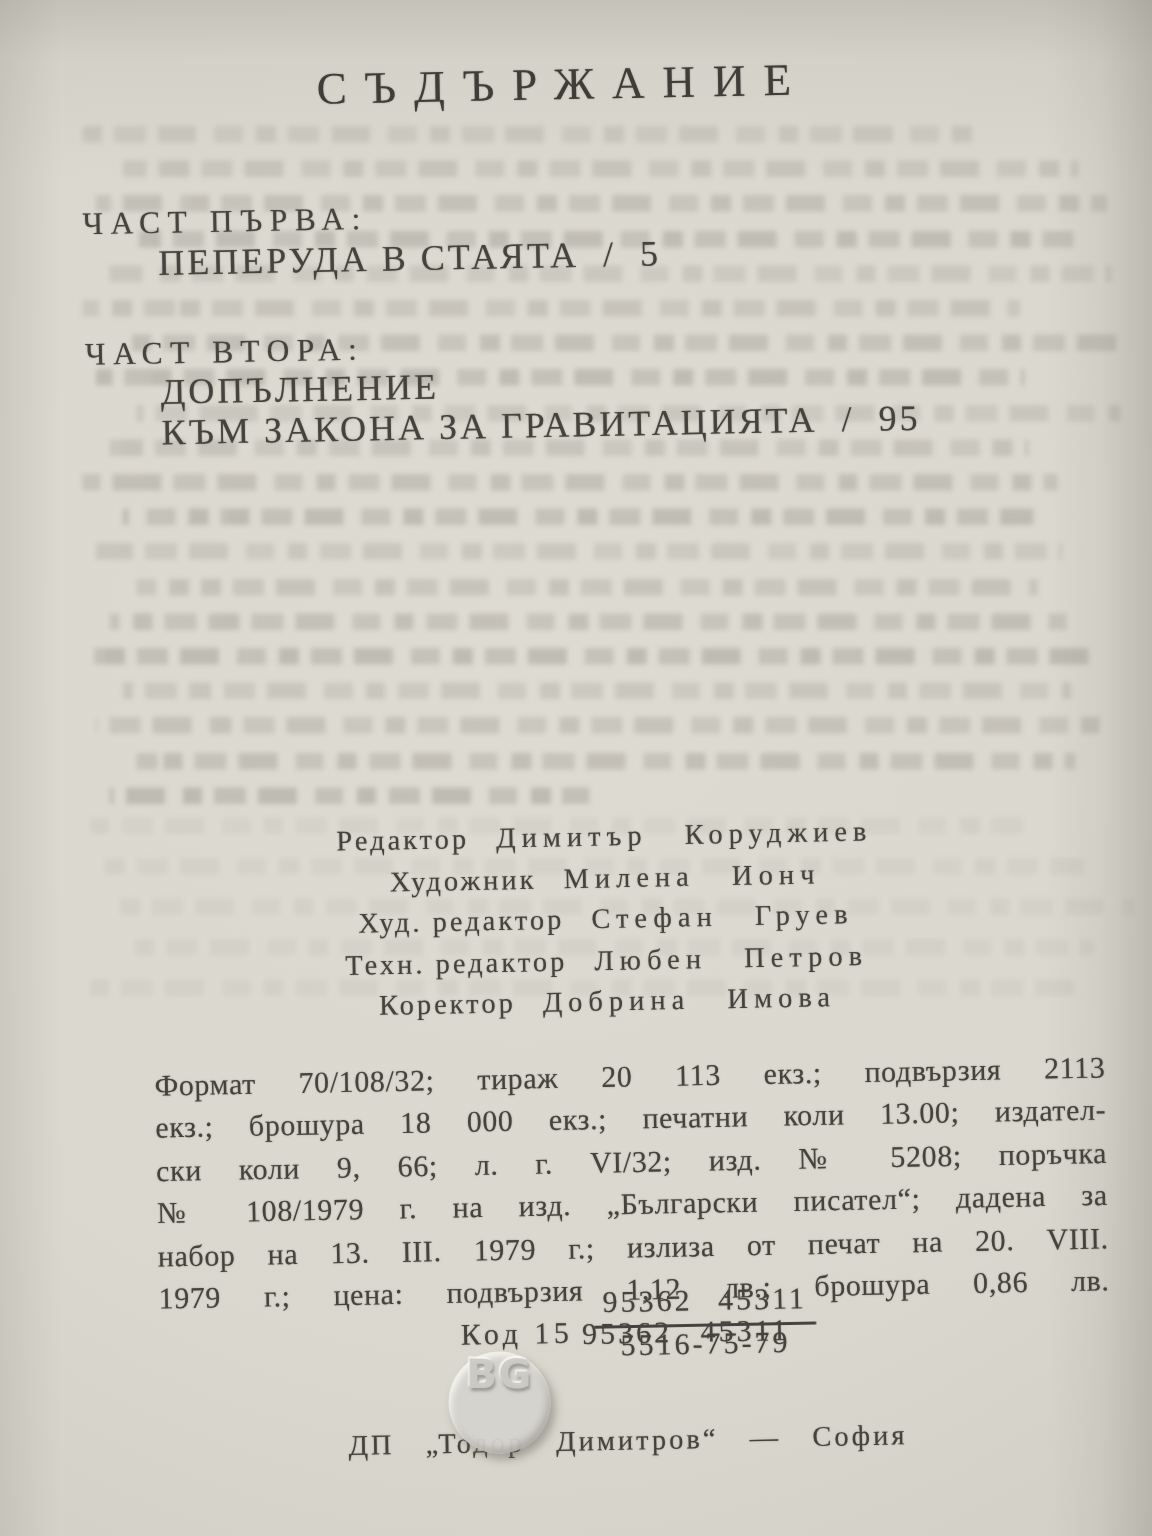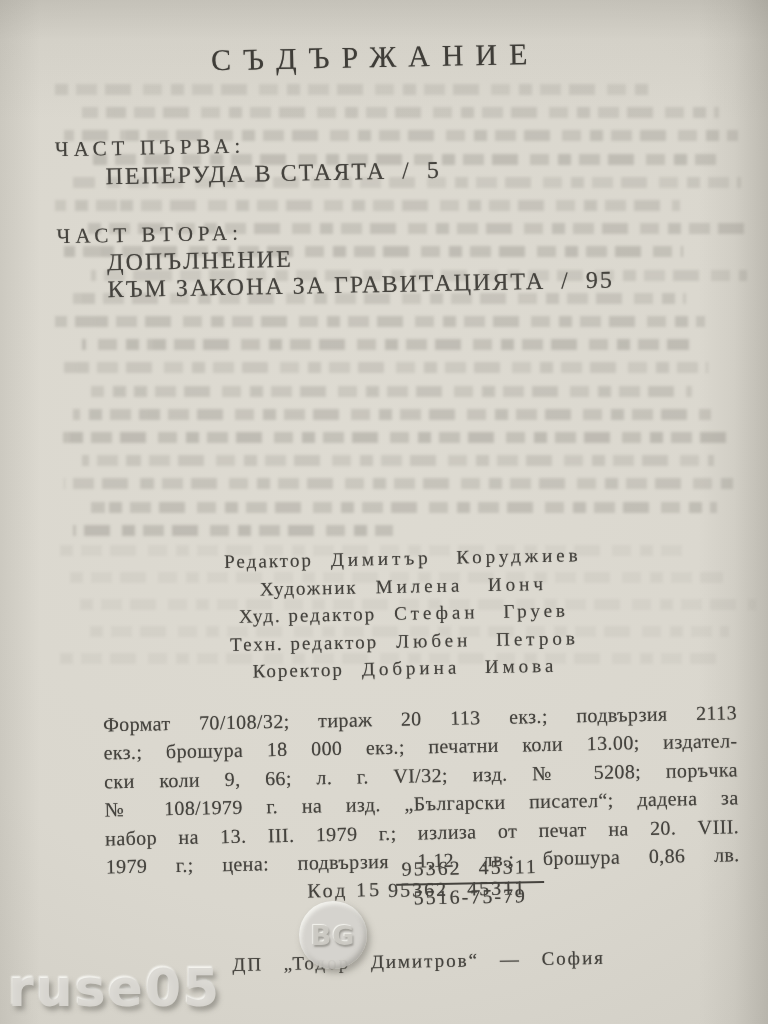--- a/index.html
+++ b/index.html
@@ -47,21 +47,21 @@
     text-align:center;font-size:19px;letter-spacing:2px;word-spacing:14px;}
 
   
   .wm{font-family:"DejaVu Sans","Liberation Sans",sans-serif;font-weight:700;
     color:rgba(218,216,210,0.92);
     text-shadow:3px 4px 5px rgba(112,110,102,0.55), -1px -2px 2px rgba(252,252,248,0.85);}
   .wm-word{position:absolute;left:14px;top:893px;font-size:72px;letter-spacing:1px;}
   .wm-badge{position:absolute;left:299px;top:901px;width:68px;height:68px;border-radius:50%;
     background:rgba(213,211,205,0.95);
     box-shadow:3px 4px 6px rgba(112,110,102,0.5), inset 2px 3px 4px rgba(252,252,248,0.8), inset -2px -3px 5px rgba(125,123,115,0.45);
-    display:flex;align-items:center;justify-content:center;}
+    display:flex;justify-content:center;}
   .wm-badge-text{font-family:"DejaVu Sans",sans-serif;font-weight:700;font-size:27px;letter-spacing:1px;
     color:rgba(204,202,196,0.95);
     text-shadow:1px 2px 2px rgba(112,110,102,0.55), -1px -1px 1px rgba(252,252,248,0.8);}
   .wm-user{position:absolute;left:8px;top:958px;font-size:52px;letter-spacing:2px;}
 
   
   .bleed{position:absolute;inset:0;}
   .bleed-line{position:absolute;height:11px;filter:blur(1.7px);
     background:repeating-linear-gradient(90deg,
       rgba(122,119,111,0.60) 0 13px, rgba(122,119,111,0) 13px 21px,
@@ -150,15 +150,14 @@
       </span>
     </div>
 
     <div class="publisher ink">ДП „Тодор Димитров“ — София</div>
 
   </div>
 
   <div class="wm-badge">
     <span class="wm-badge-text">BG</span>
   </div>
-  <div class="wm wm-user">ruse05</div>
 
 </div>
 
 </body></html>

